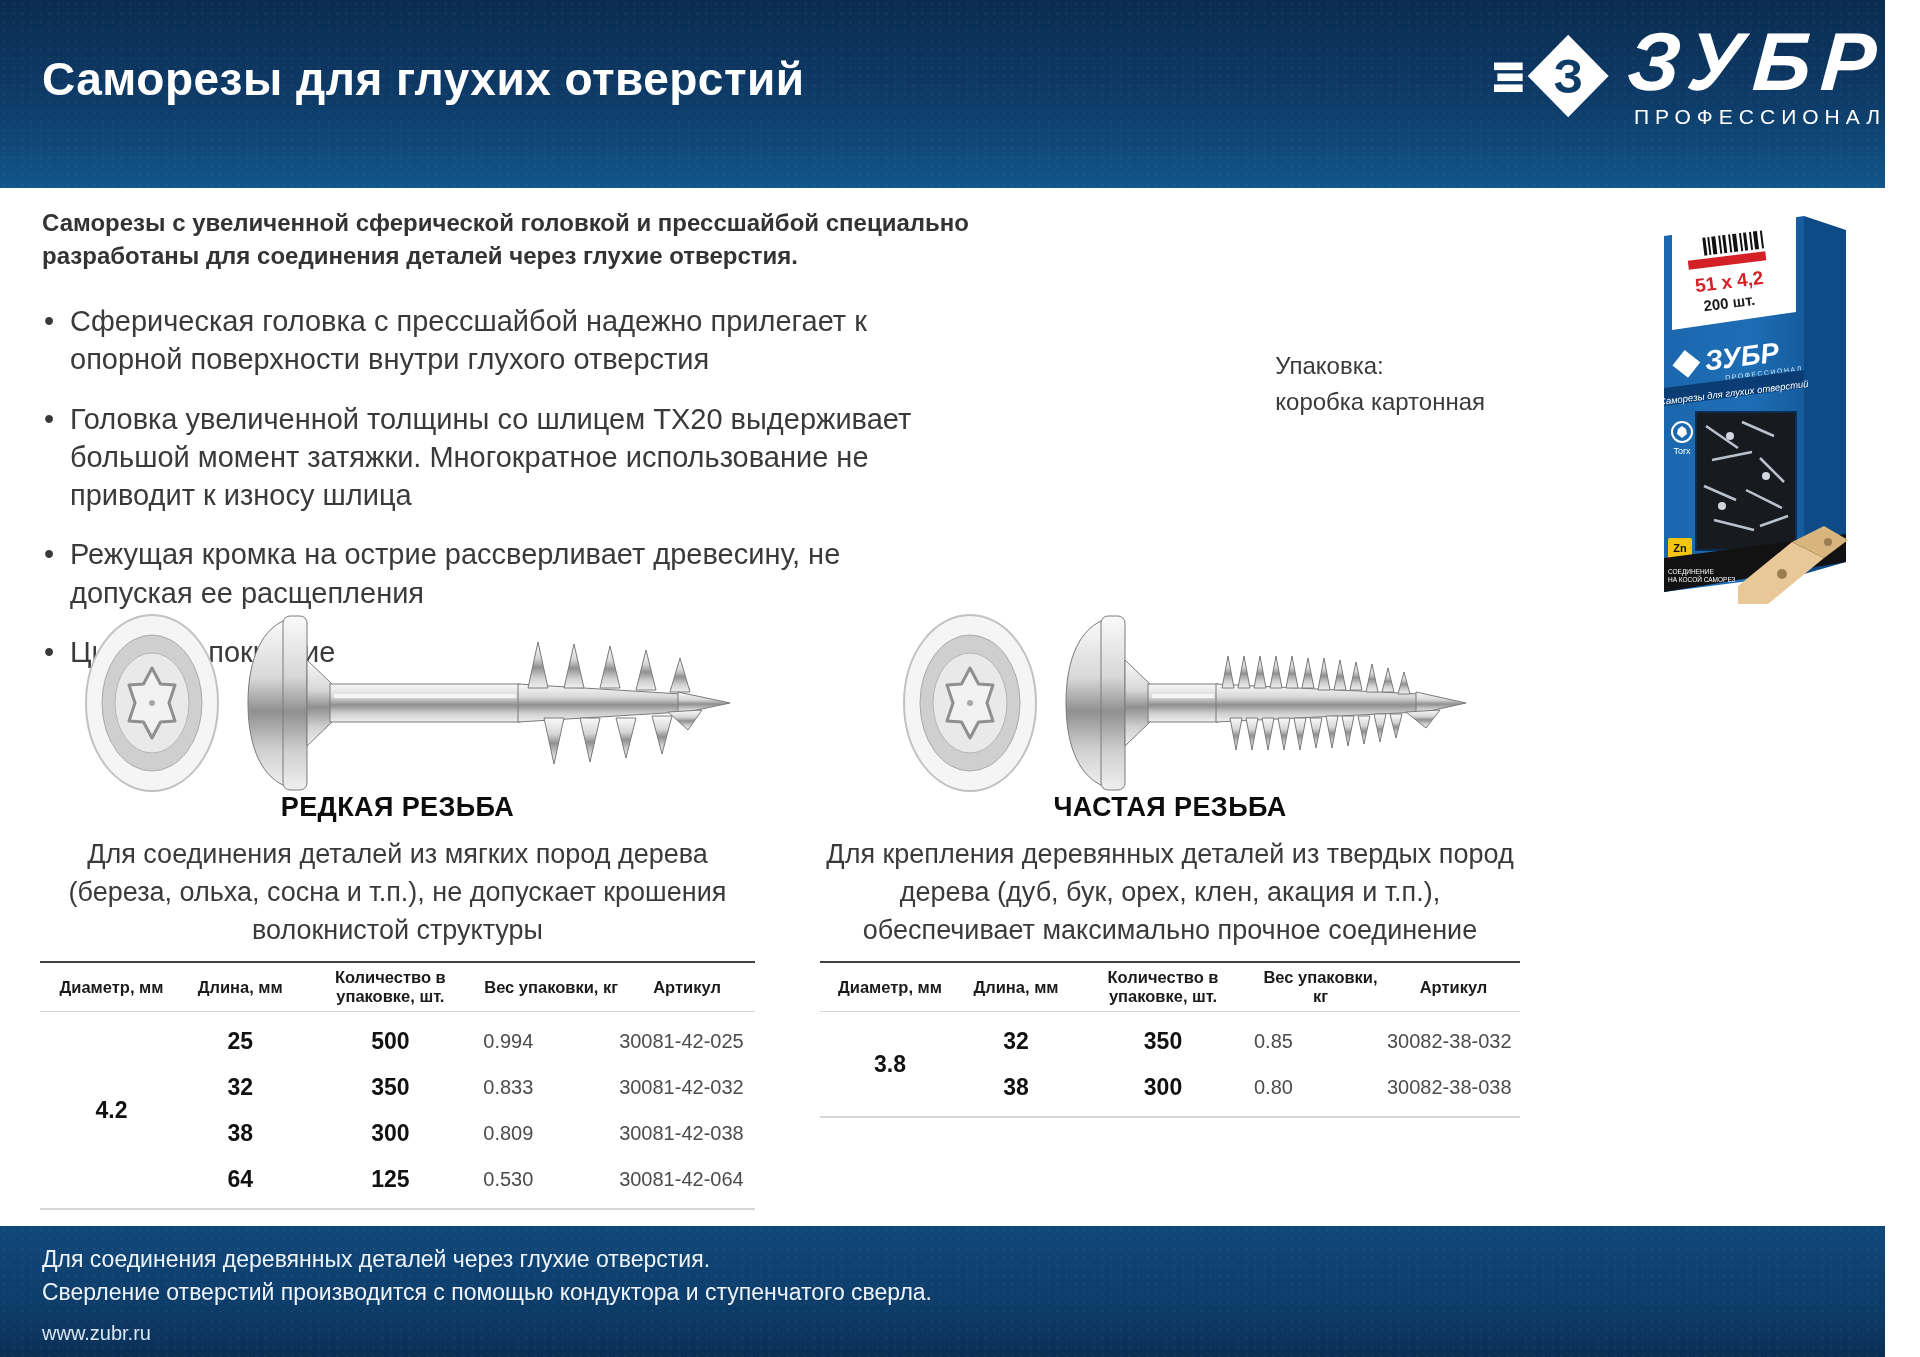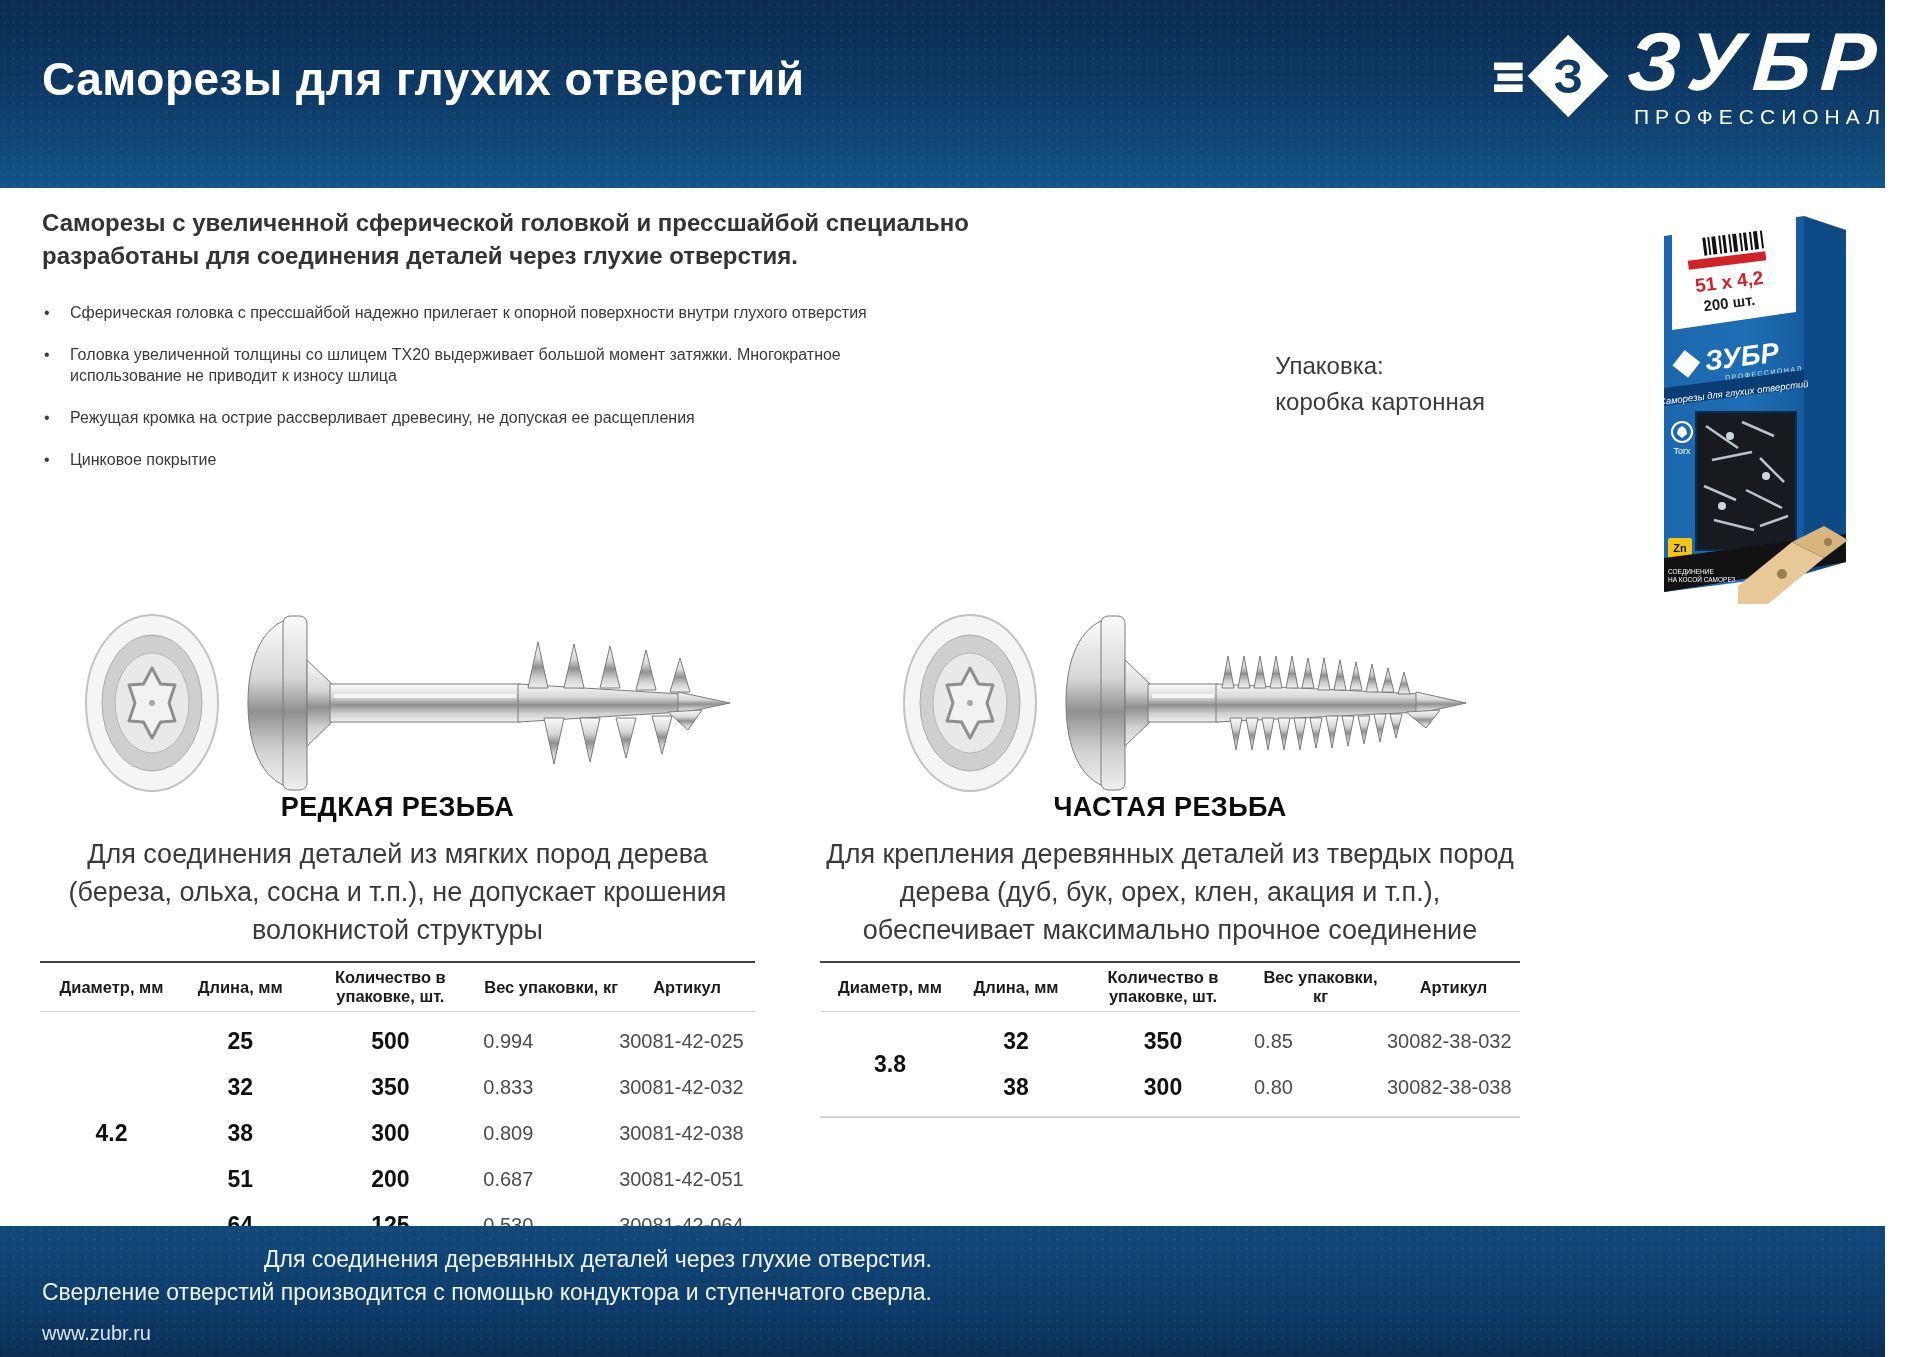--- a/index.html
+++ b/index.html
@@ -18,21 +18,21 @@
   .logo{position:absolute;right:34px;top:20px;z-index:2;display:flex;align-items:center;gap:16px;}
   .logo-icon{width:118px;height:112px;}
   .logo-textcol{display:flex;flex-direction:column;align-items:flex-end;}
   .logo-brand{color:#ffffff;font-size:82px;font-weight:bold;letter-spacing:10px;line-height:0.95;font-style:italic;transform:skewX(-4deg);}
   .logo-sub{color:#ffffff;font-size:21px;letter-spacing:6px;margin-top:4px;}
 
   
   .intro{position:absolute;left:42px;top:206px;width:950px;
     font-size:24px;font-weight:bold;color:#333333;line-height:1.38;}
   .bullets{position:absolute;left:42px;top:302px;width:900px;margin:0;padding:0;list-style:none;}
-  .bullets li{position:relative;padding-left:28px;font-size:16px;color:#3a3a3a;line-height:1.32;margin-bottom:21px;}
+  .bullets li{position:relative;padding-left:28px;font-size:29px;color:#3a3a3a;line-height:1.32;margin-bottom:21px;}
   .bullets li::before{content:"\2022";position:absolute;left:2px;top:0;color:#3a3a3a;}
 
   
   .package-caption{position:absolute;right:400px;top:348px;text-align:left;
     font-size:24px;color:#3a3a3a;line-height:1.5;}
   .package-art{position:absolute;left:1642px;top:190px;width:236px;height:436px;}
 
   
   .screw{position:absolute;top:608px;height:190px;}
   .screw-left{left:82px;width:650px;}
@@ -54,21 +54,21 @@
   .srow{display:grid;grid-template-columns:20% 32.5% 23.75% 23.75%;height:46px;align-items:center;}
   .srow .v{text-align:center;font-size:23px;font-weight:bold;color:#111;}
   .srow .m{font-size:20px;color:#4c4c4c;}
 
   
   .footer{position:absolute;left:0;bottom:0;width:1920px;height:131px;
     background:linear-gradient(180deg,#11497b 0%,#0d3a66 70%,#0a2e54 100%);}
   .footer::after{content:"";position:absolute;inset:0;
     background-image:radial-gradient(rgba(255,255,255,0.045) 1.2px,transparent 1.2px);
     background-size:9px 9px;}
-  .footer-text{position:absolute;left:42px;top:17px;z-index:2;color:#eef4fa;font-size:23px;line-height:1.42;text-align:right;}
+  .footer-text{position:absolute;left:42px;top:17px;z-index:2;color:#eef4fa;font-size:23px;line-height:1.42;}
   .footer-url{position:absolute;left:42px;bottom:12px;z-index:2;color:#d7e5f2;font-size:20px;}
 </style>
 </head>
 <body>
 
 <div class="page">
 
   <div class="header">
     <div class="page-title">Саморезы для глухих отверстий</div>
     <div class="logo">
@@ -288,26 +288,20 @@
             <span class="m">0.833</span>
             <span class="m">30081-42-032</span>
           </div>
           <div class="srow">
             <span class="v">38</span>
             <span class="v">300</span>
             <span class="m">0.809</span>
             <span class="m">30081-42-038</span>
           </div>
           <div class="srow">
-            <span class="v">51</span>
-            <span class="v">200</span>
-            <span class="m">0.687</span>
-            <span class="m">30081-42-051</span>
-          </div>
-          <div class="srow">
             <span class="v">64</span>
             <span class="v">125</span>
             <span class="m">0.530</span>
             <span class="m">30081-42-064</span>
           </div>
         </div>
       </div>
     </div>
   </div>
 

